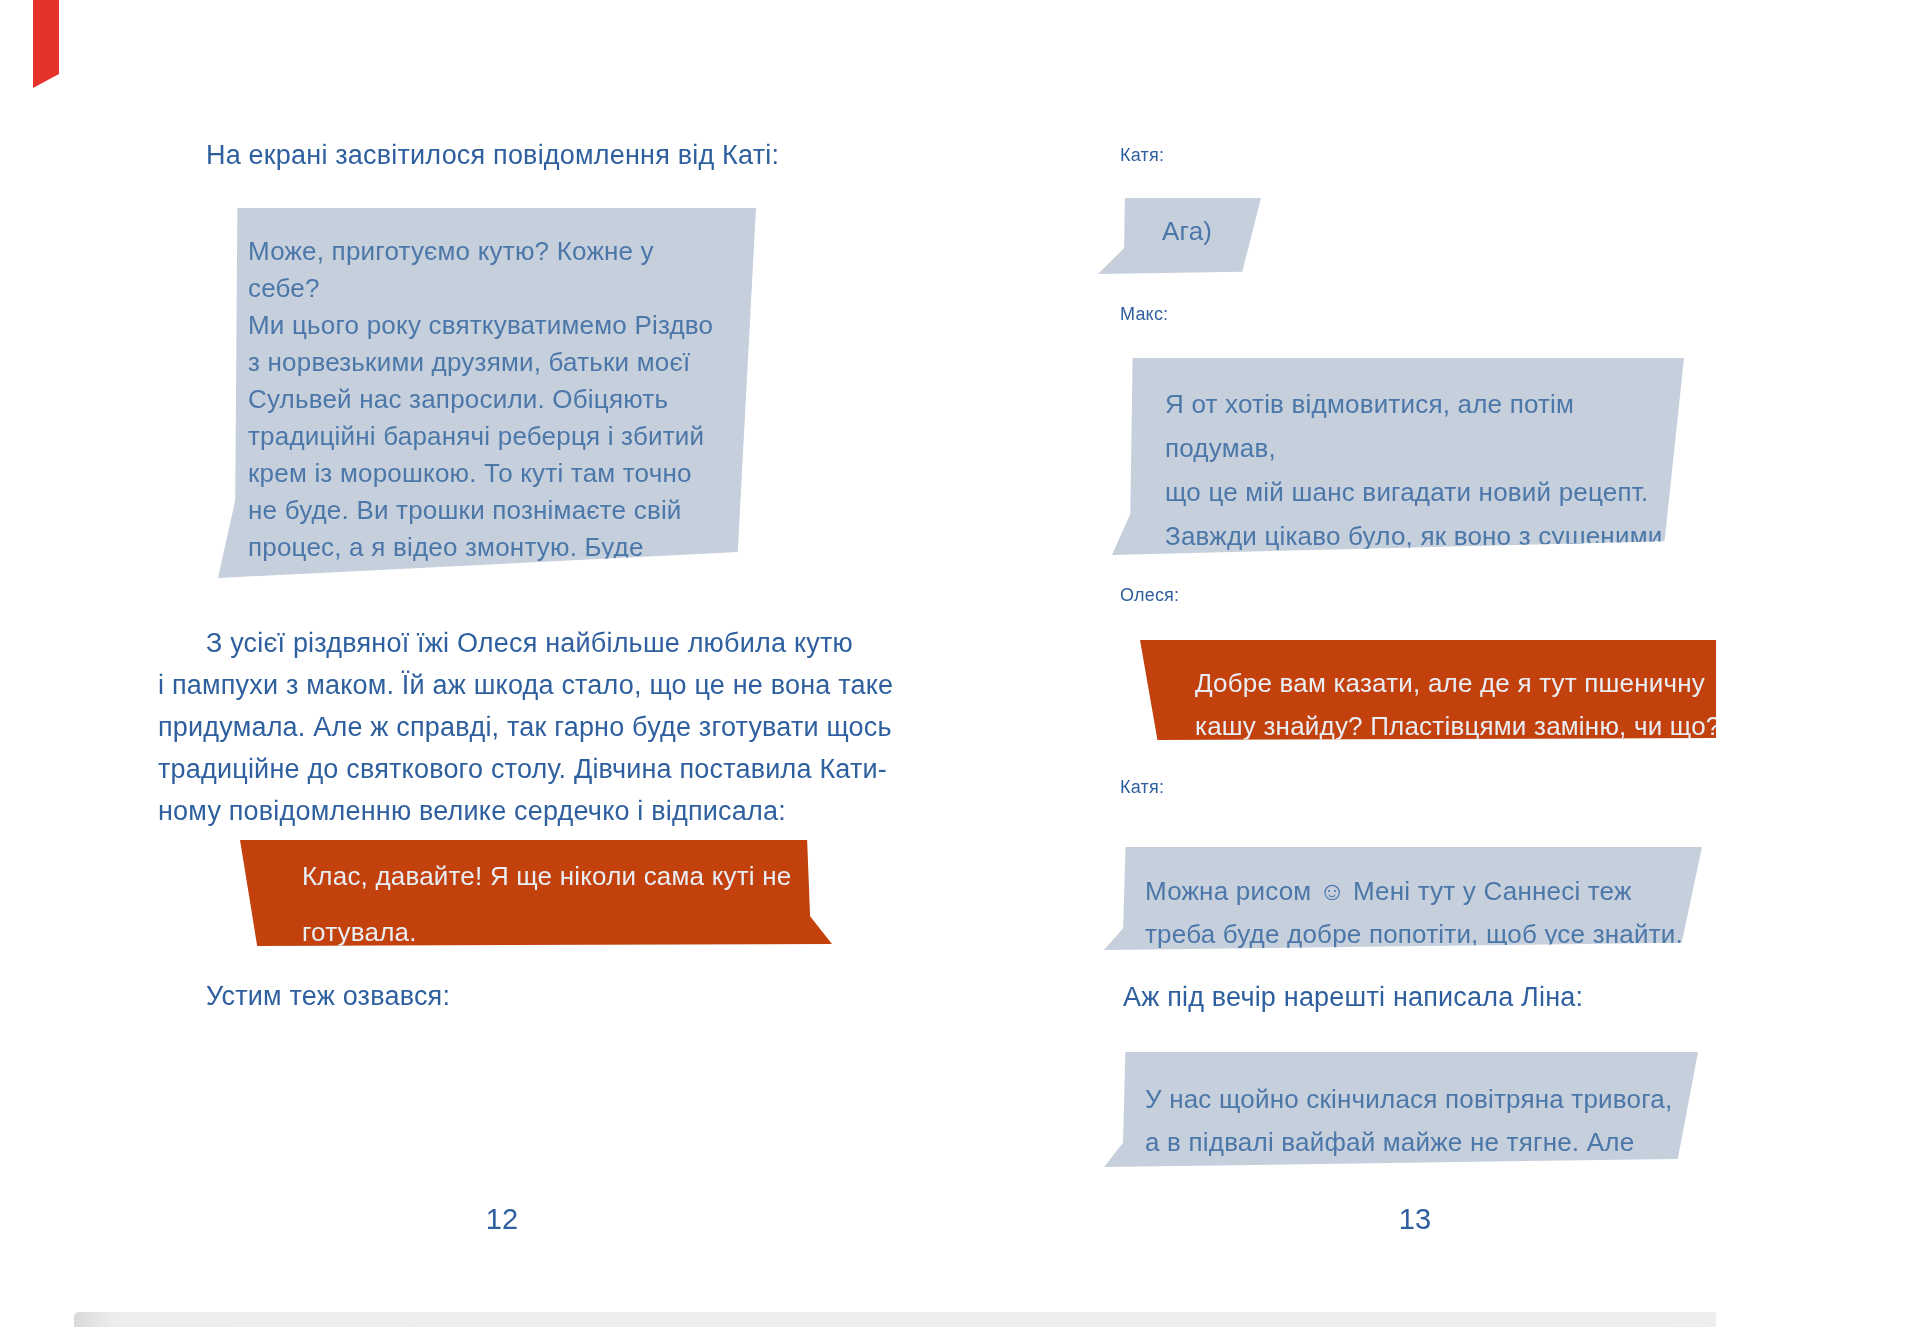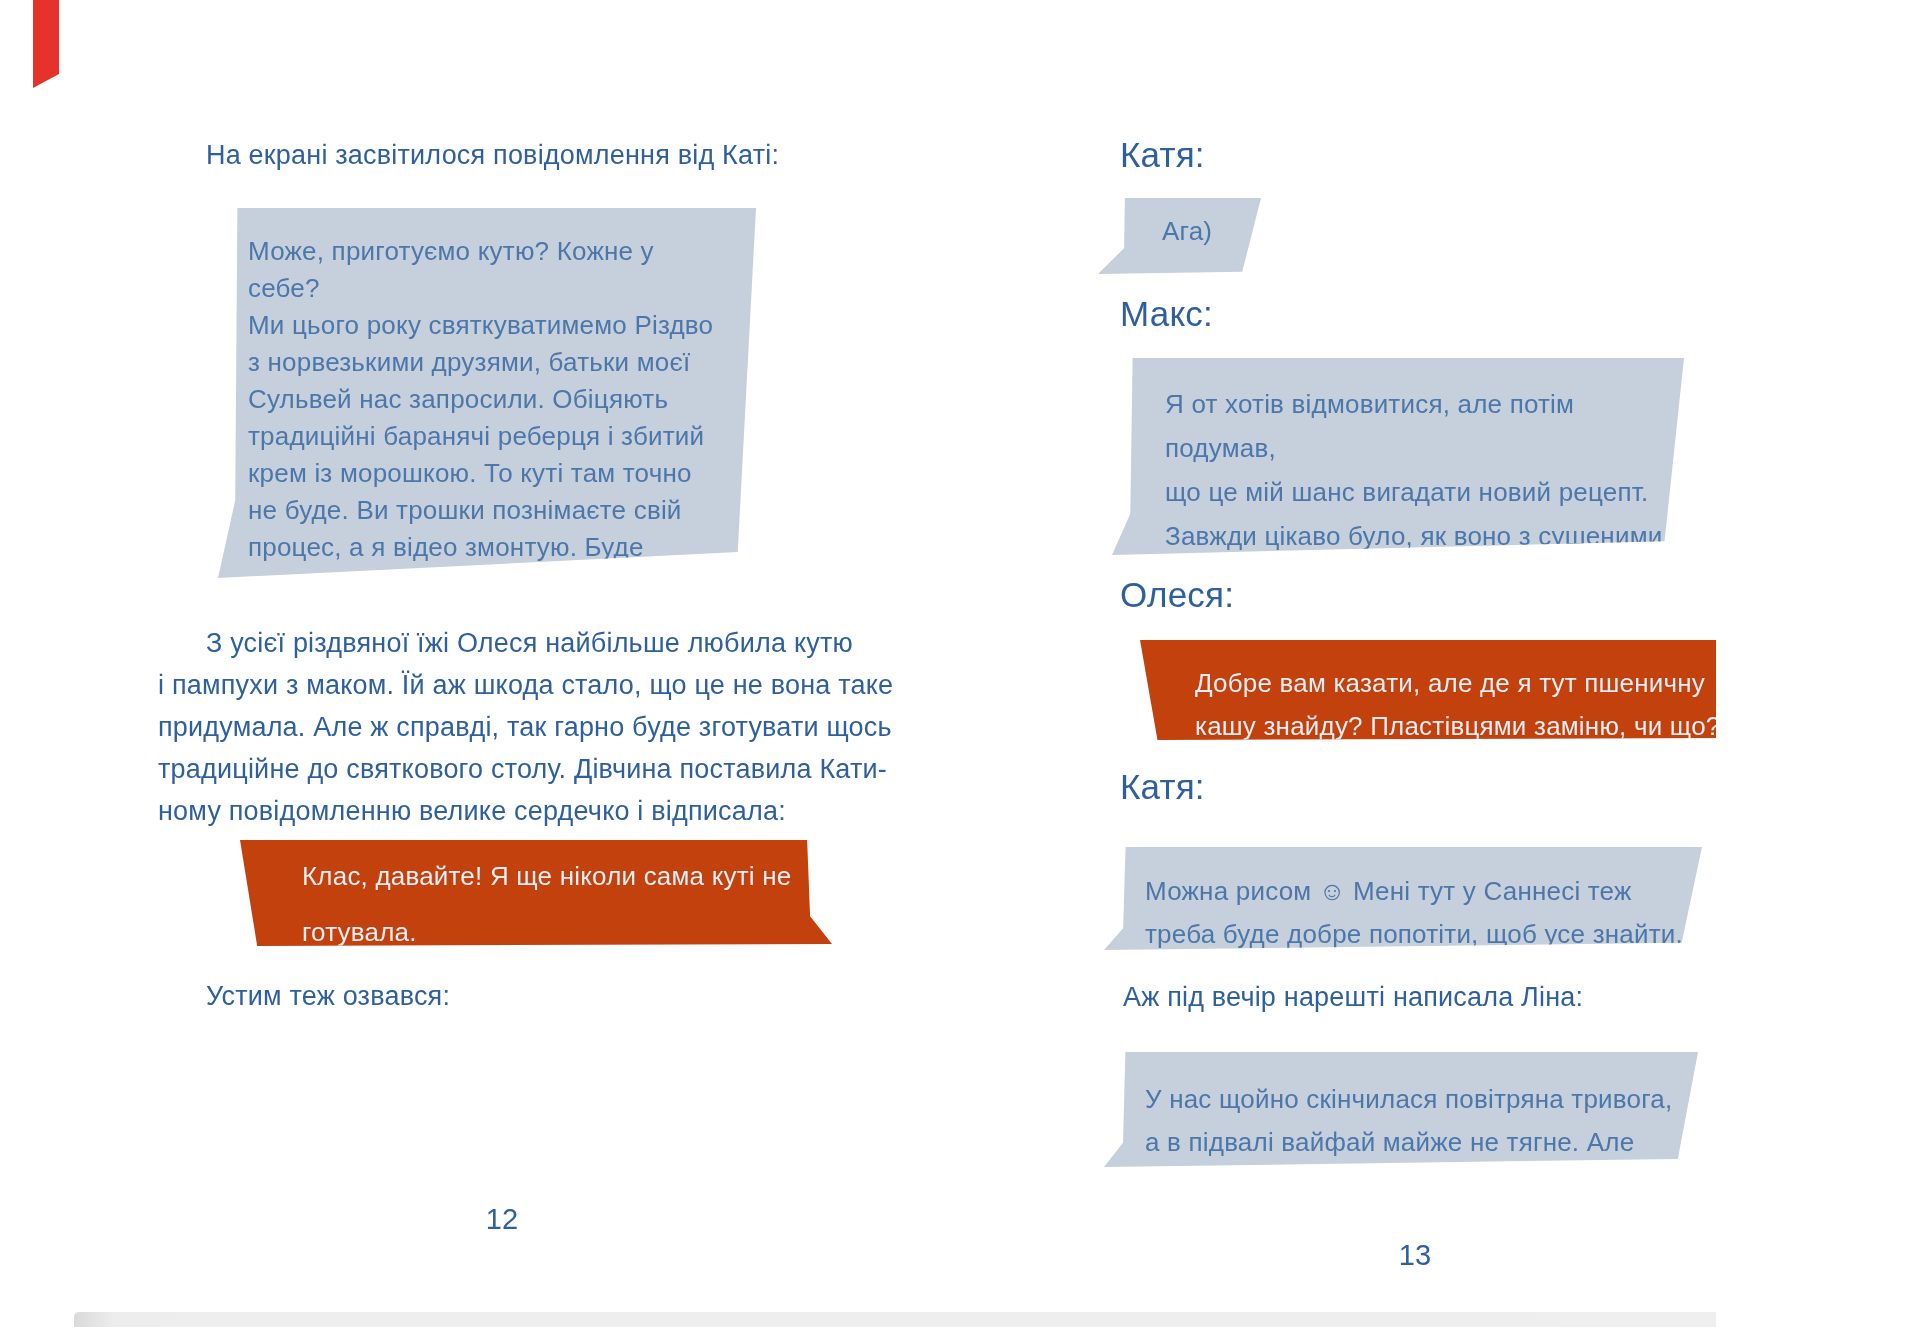--- a/index.html
+++ b/index.html
@@ -7,21 +7,21 @@
     position:relative;width:1716px;height:1327px;background:#ffffff;overflow:hidden;
     font-family:"Liberation Sans",sans-serif;
   }
   .abs{position:absolute;}
   .para{
     font-size:27px;line-height:42px;color:#2e5f9e;
     white-space:pre-line;letter-spacing:.2px;
   }
   .indent{text-indent:48px;}
   .label{
-    font-size:35px;line-height:30px;color:#2e5f9e;letter-spacing:.2px;
+    font-size:18px;line-height:30px;color:#2e5f9e;letter-spacing:.2px;
   }
   .bubble{
     white-space:pre-line;letter-spacing:.2px;box-sizing:border-box;
     font-size:26px;
   }
   .bubble--light{background:#c6cfdc;color:#4c77a9;}
   .bubble--dark{background:#c2410c;color:#e9eef5;}
   .pagenum{
     font-size:29px;color:#2e5f9e;text-align:center;width:144px;
   }
@@ -92,17 +92,17 @@
   <div class="abs label" style="left:1120px;top:772px;">Катя:</div>
 
   <div class="abs bubble bubble--light tail-in" style="left:1104px;top:847px;width:598px;height:103px;padding:23px 14px 0 41px;line-height:43px;">Можна рисом ☺ Мені тут у Саннесі теж
 треба буде добре попотіти, щоб усе знайти.</div>
 
   <div class="abs para" style="left:1123px;top:976px;width:640px;">Аж під вечір нарешті написала Ліна:</div>
 
   <div class="abs bubble bubble--light tail-in" style="left:1104px;top:1052px;width:594px;height:115px;padding:26px 14px 0 41px;line-height:43px;">У нас щойно скінчилася повітряна тривога,
 а в підвалі вайфай майже не тягне. Але</div>
 
-  <div class="abs pagenum" style="left:1343px;top:1203px;margin-top:36px;">13</div>
+  <div class="abs pagenum" style="left:1343px;top:1203px;">13</div>
 
   <div class="abs" id="bottom-bar"></div>
 
 </div>
 
 </body></html>

